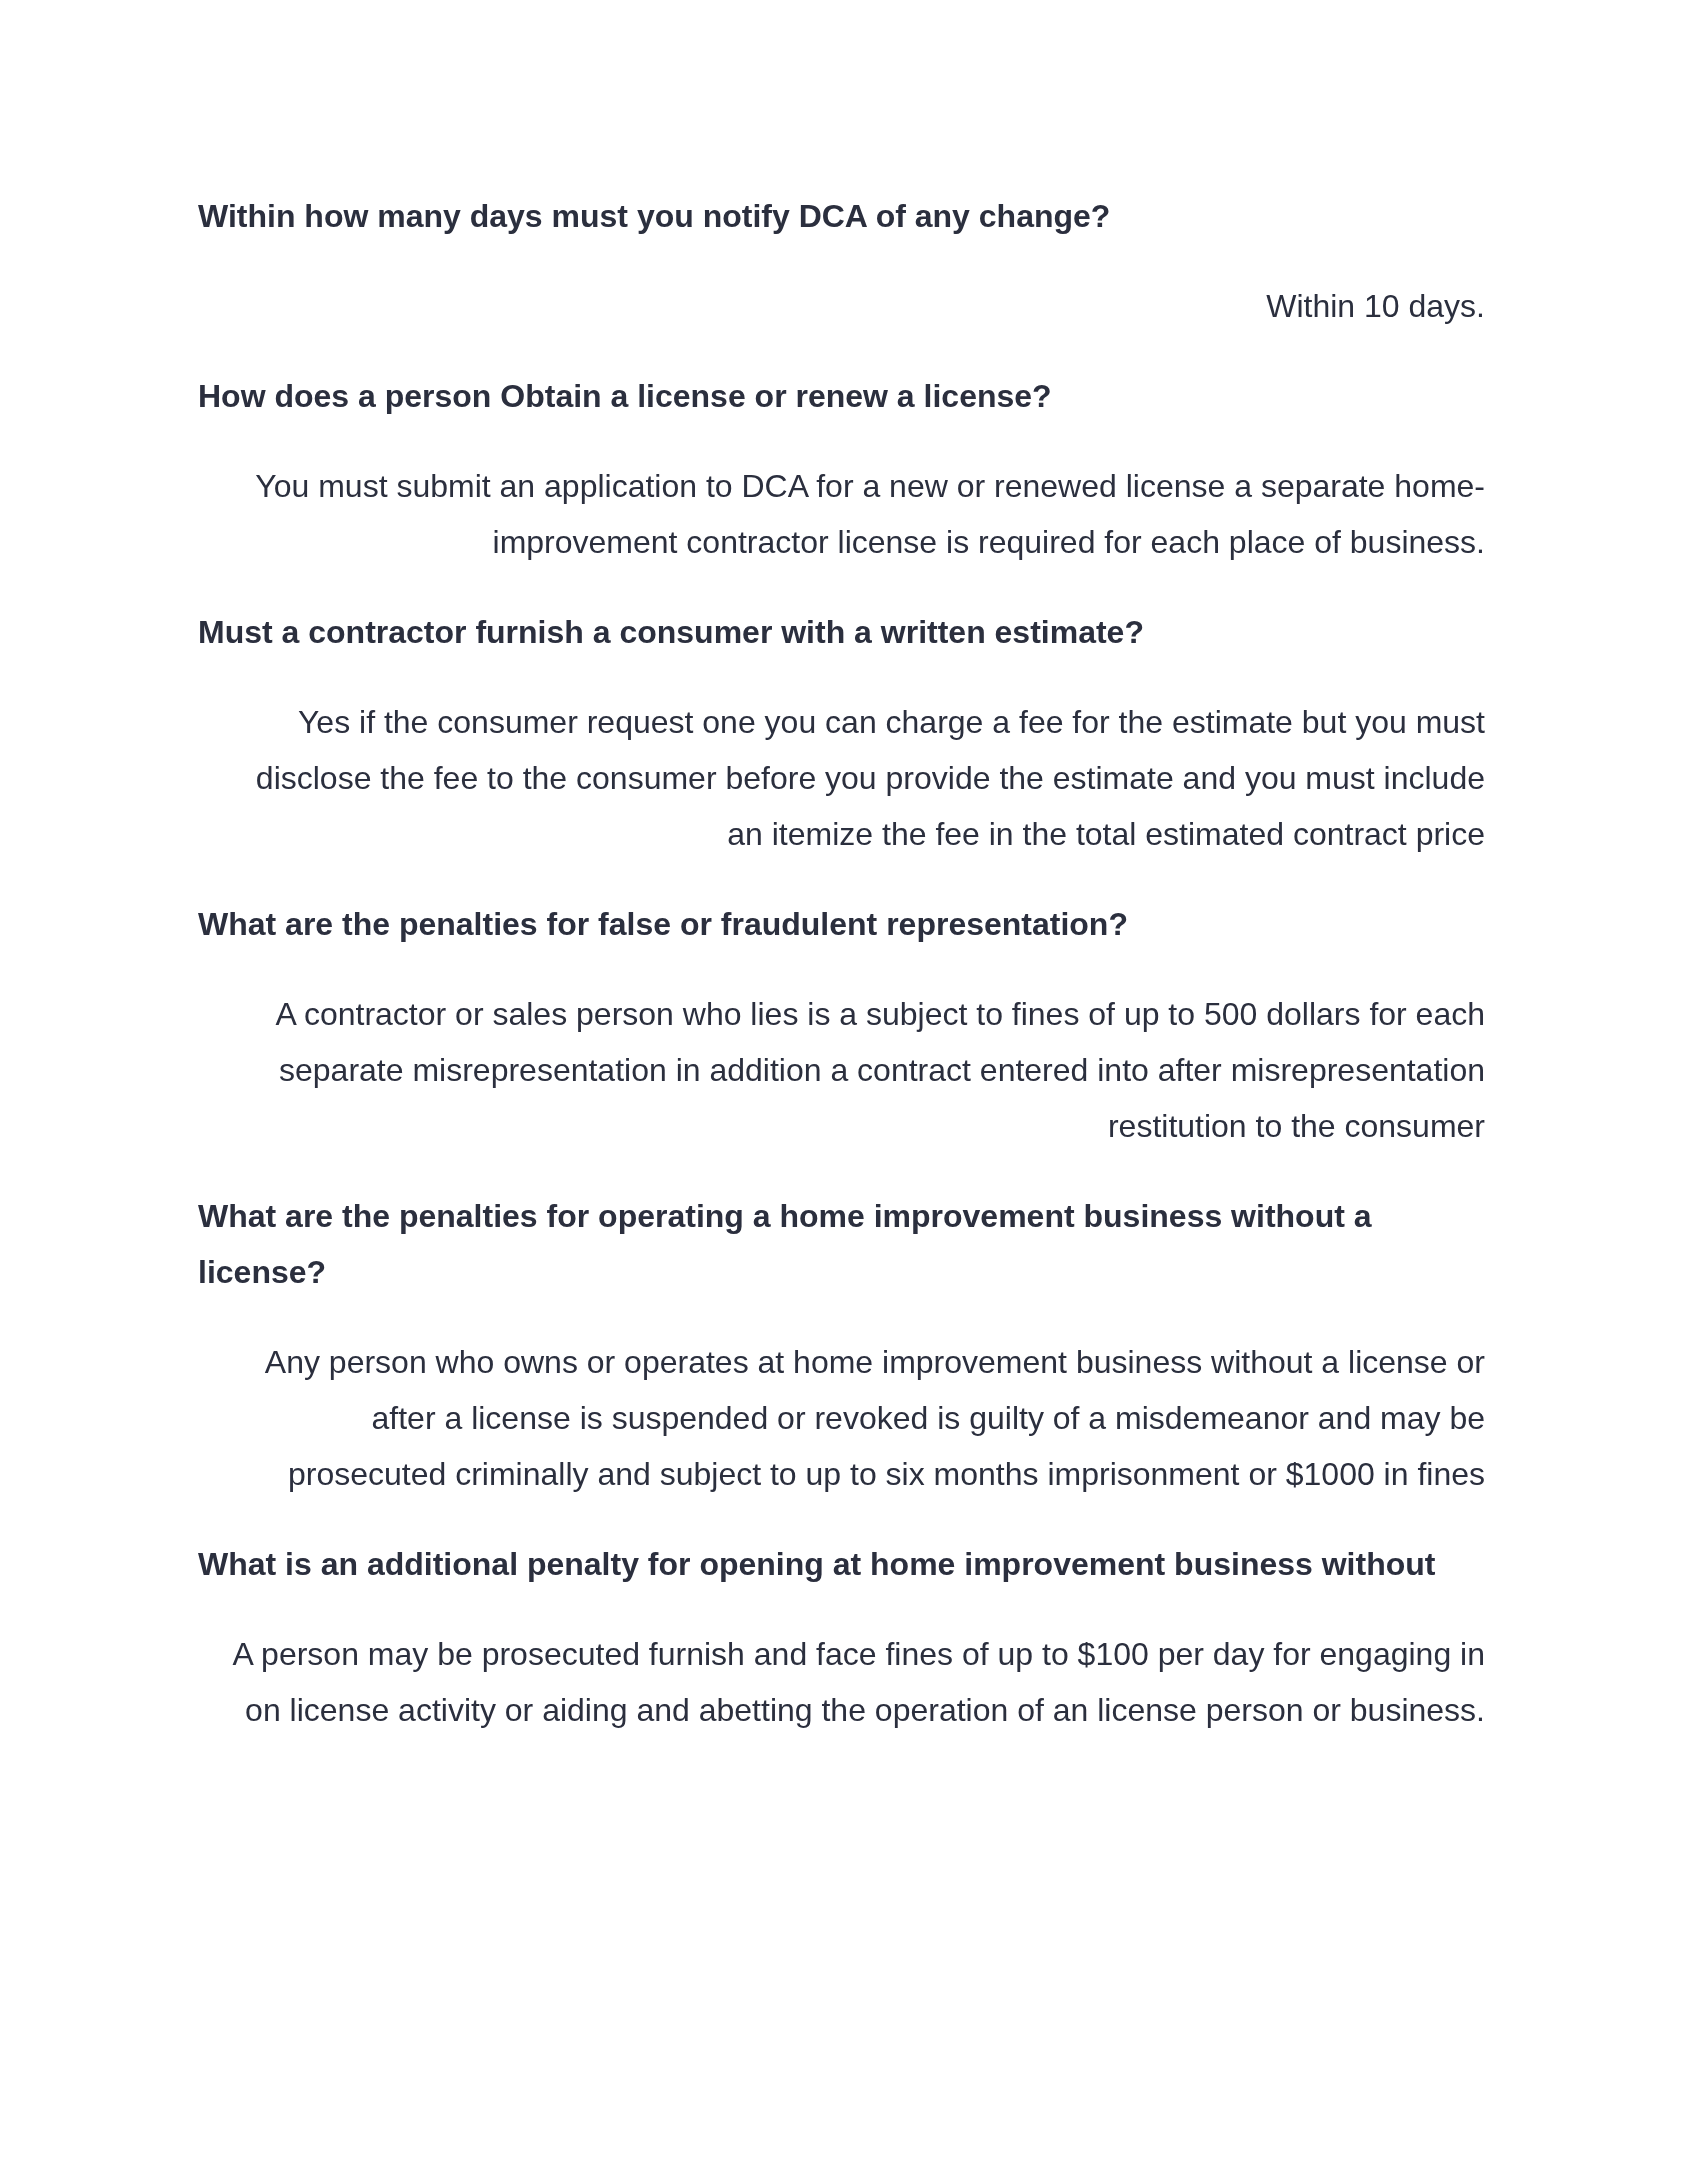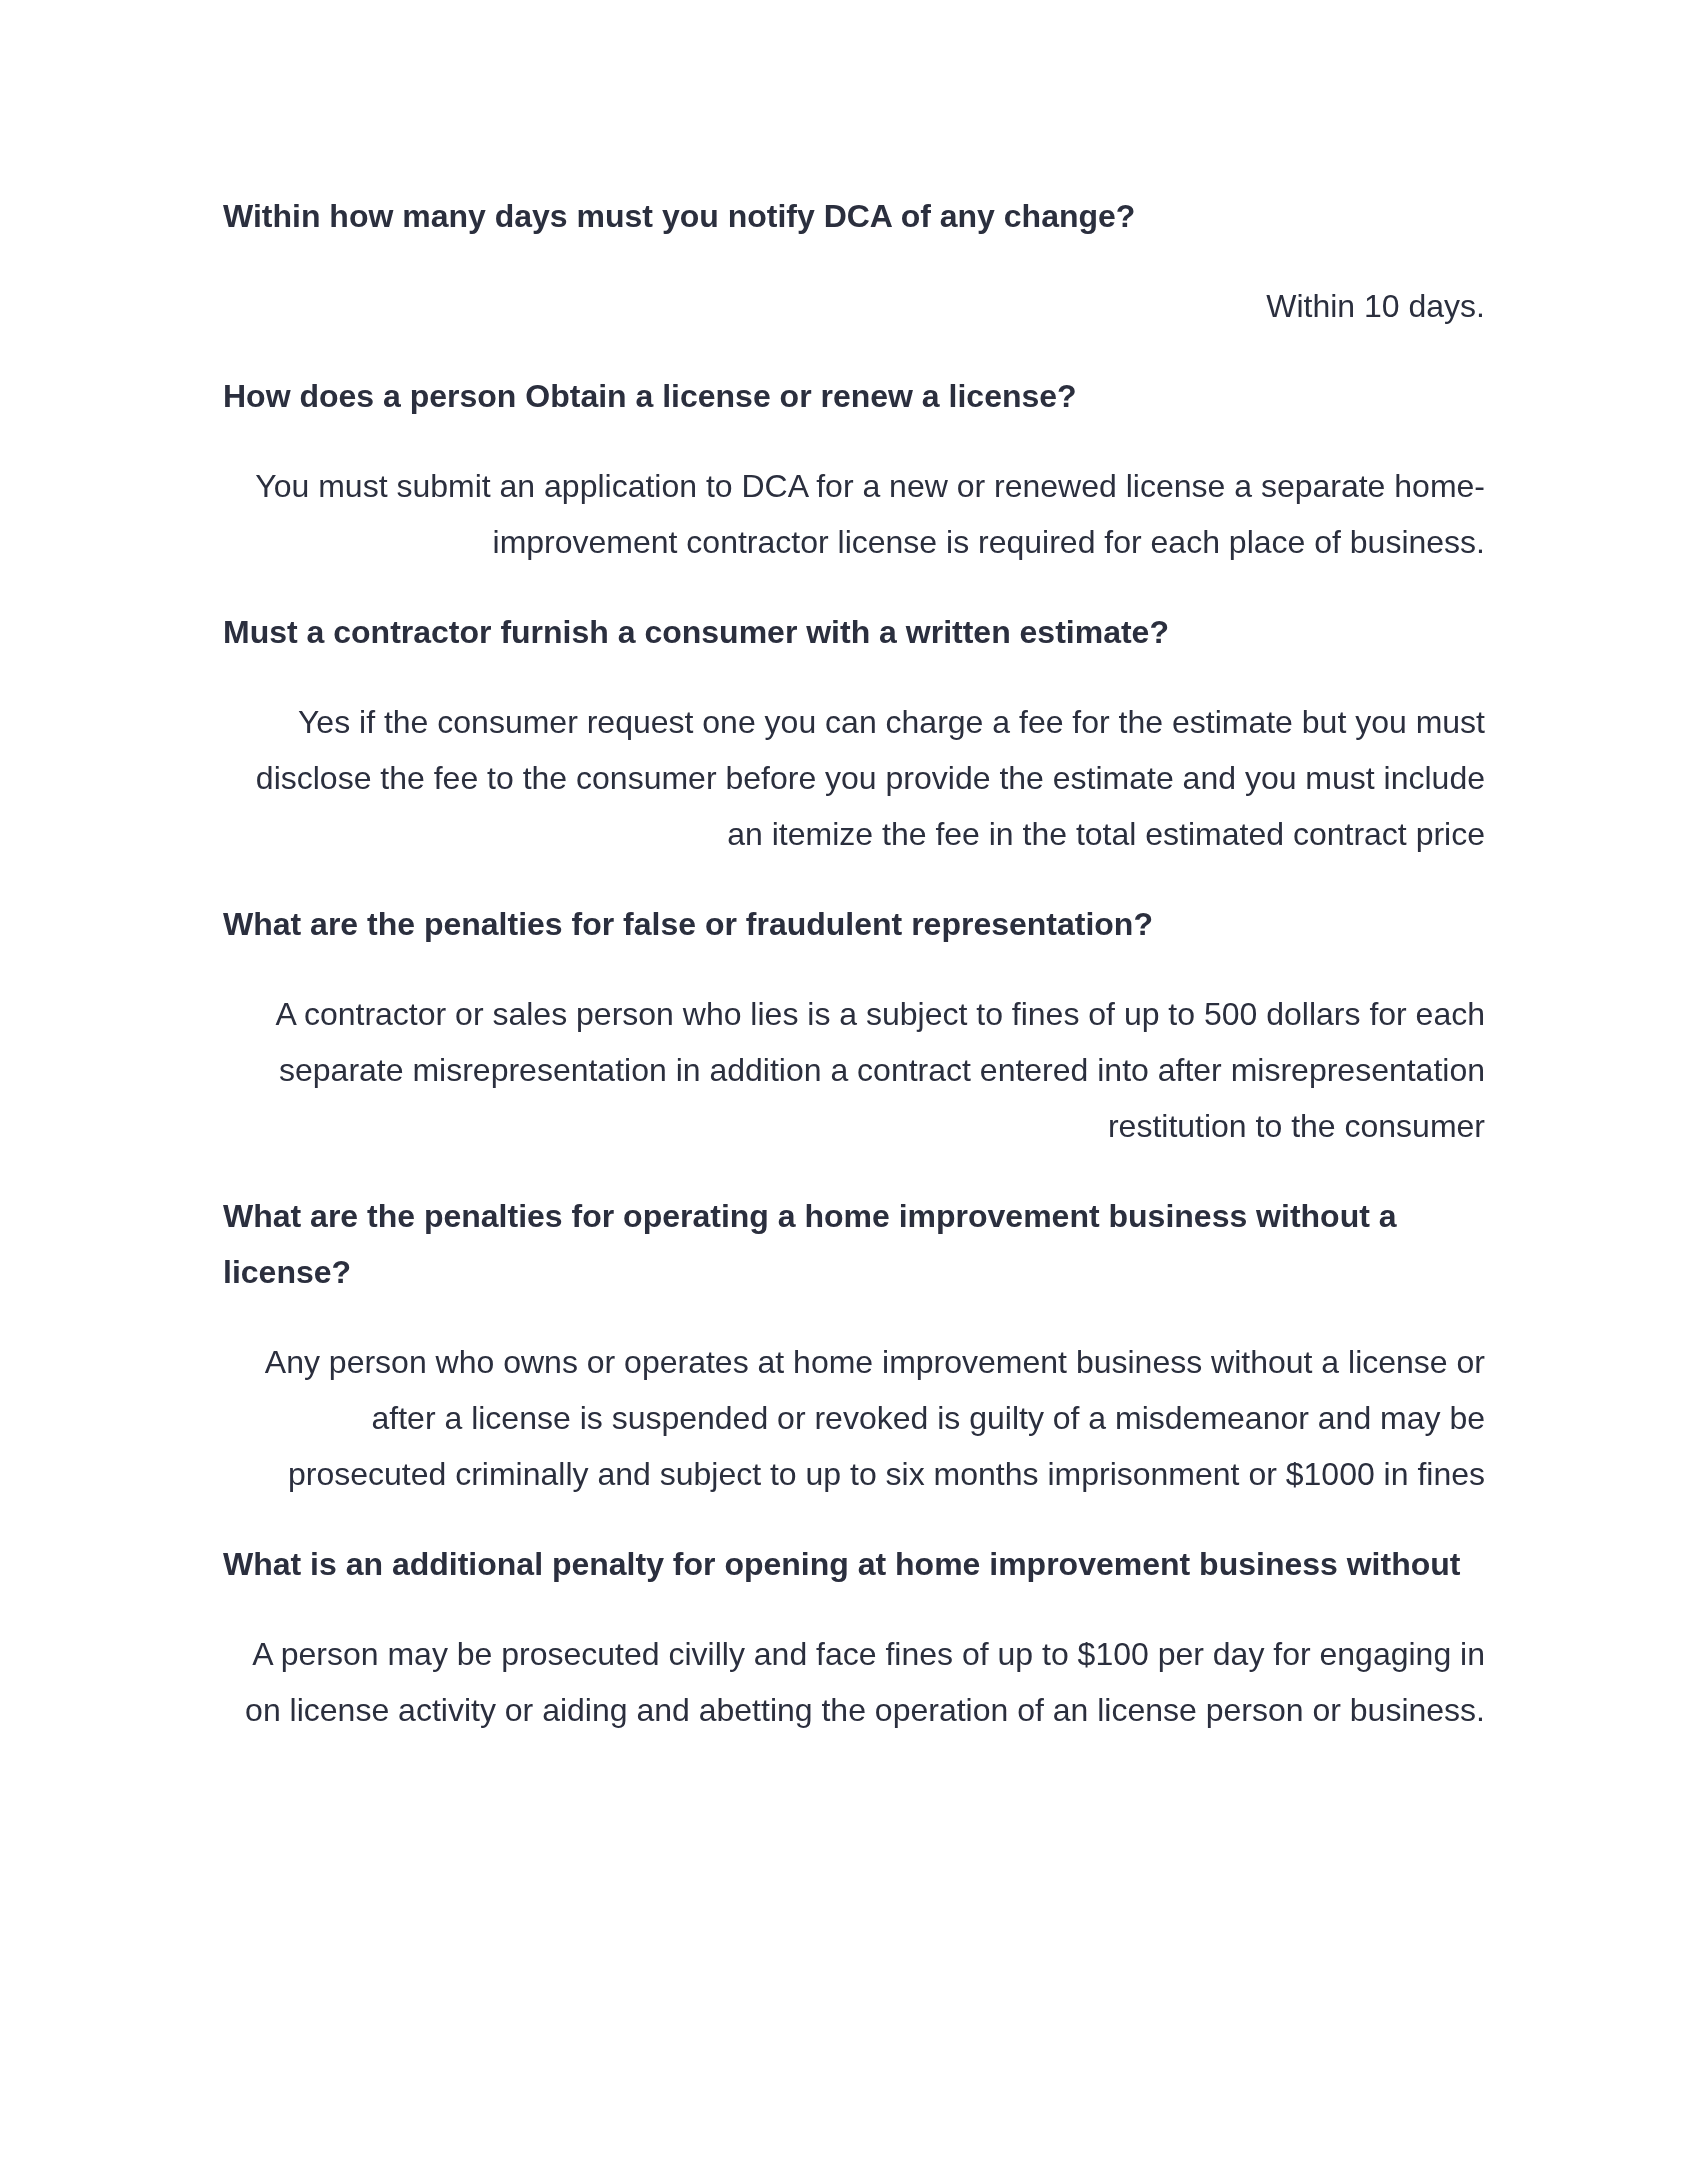--- a/index.html
+++ b/index.html
@@ -24,21 +24,20 @@
     .block {
       margin: 0 0 34px 0;
       padding: 0;
     }
     .line {
       display: block;
       height: 56px;
       line-height: 56px;
       font-size: 32px;
       white-space: nowrap;
-      margin-left: 25px;
     }
     .question .line {
       font-weight: bold;
     }
     .answer .line {
       font-weight: normal;
       text-align: right;
     }
   </style>
 </head>
@@ -86,18 +85,18 @@
   <div class="block answer">
     <span class="line">Any person who owns or operates at home improvement business without a license or</span>
     <span class="line">after a license is suspended or revoked is guilty of a misdemeanor and may be</span>
     <span class="line">prosecuted criminally and subject to up to six months imprisonment or $1000 in fines</span>
   </div>
 
   <div class="block question">
     <span class="line">What is an additional penalty for opening at home improvement business without</span>
   </div>
   <div class="block answer">
-    <span class="line">A person may be prosecuted civilly and face fines of up to $100 per day for engaging in</span>
+    <span class="line">A person may be prosecuted furnish and face fines of up to $100 per day for engaging in</span>
     <span class="line">on license activity or aiding and abetting the operation of an license person or business.</span>
   </div>
 
 </div>
 
 
 </body></html>

